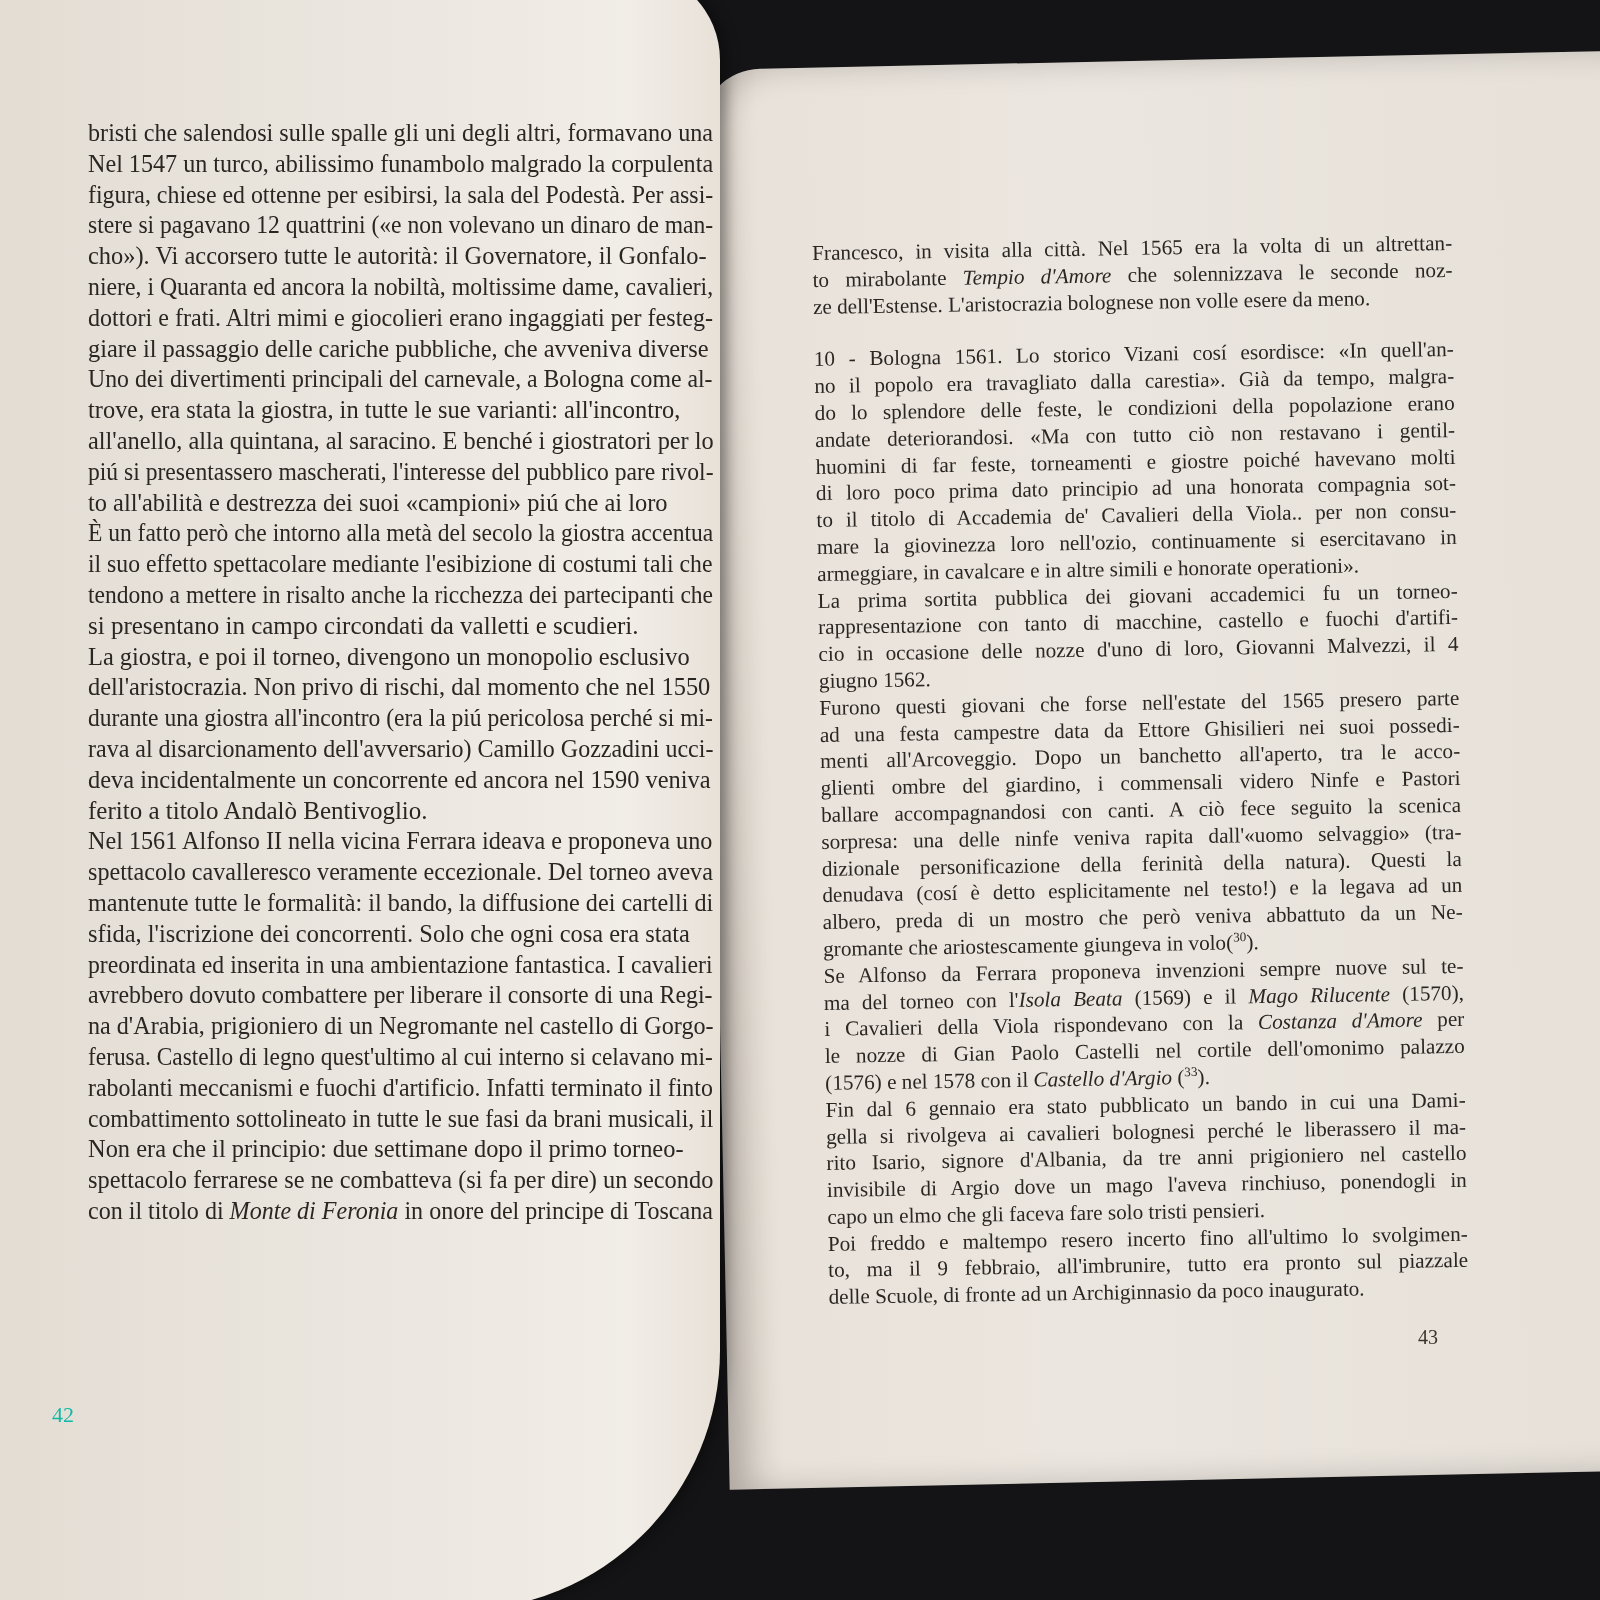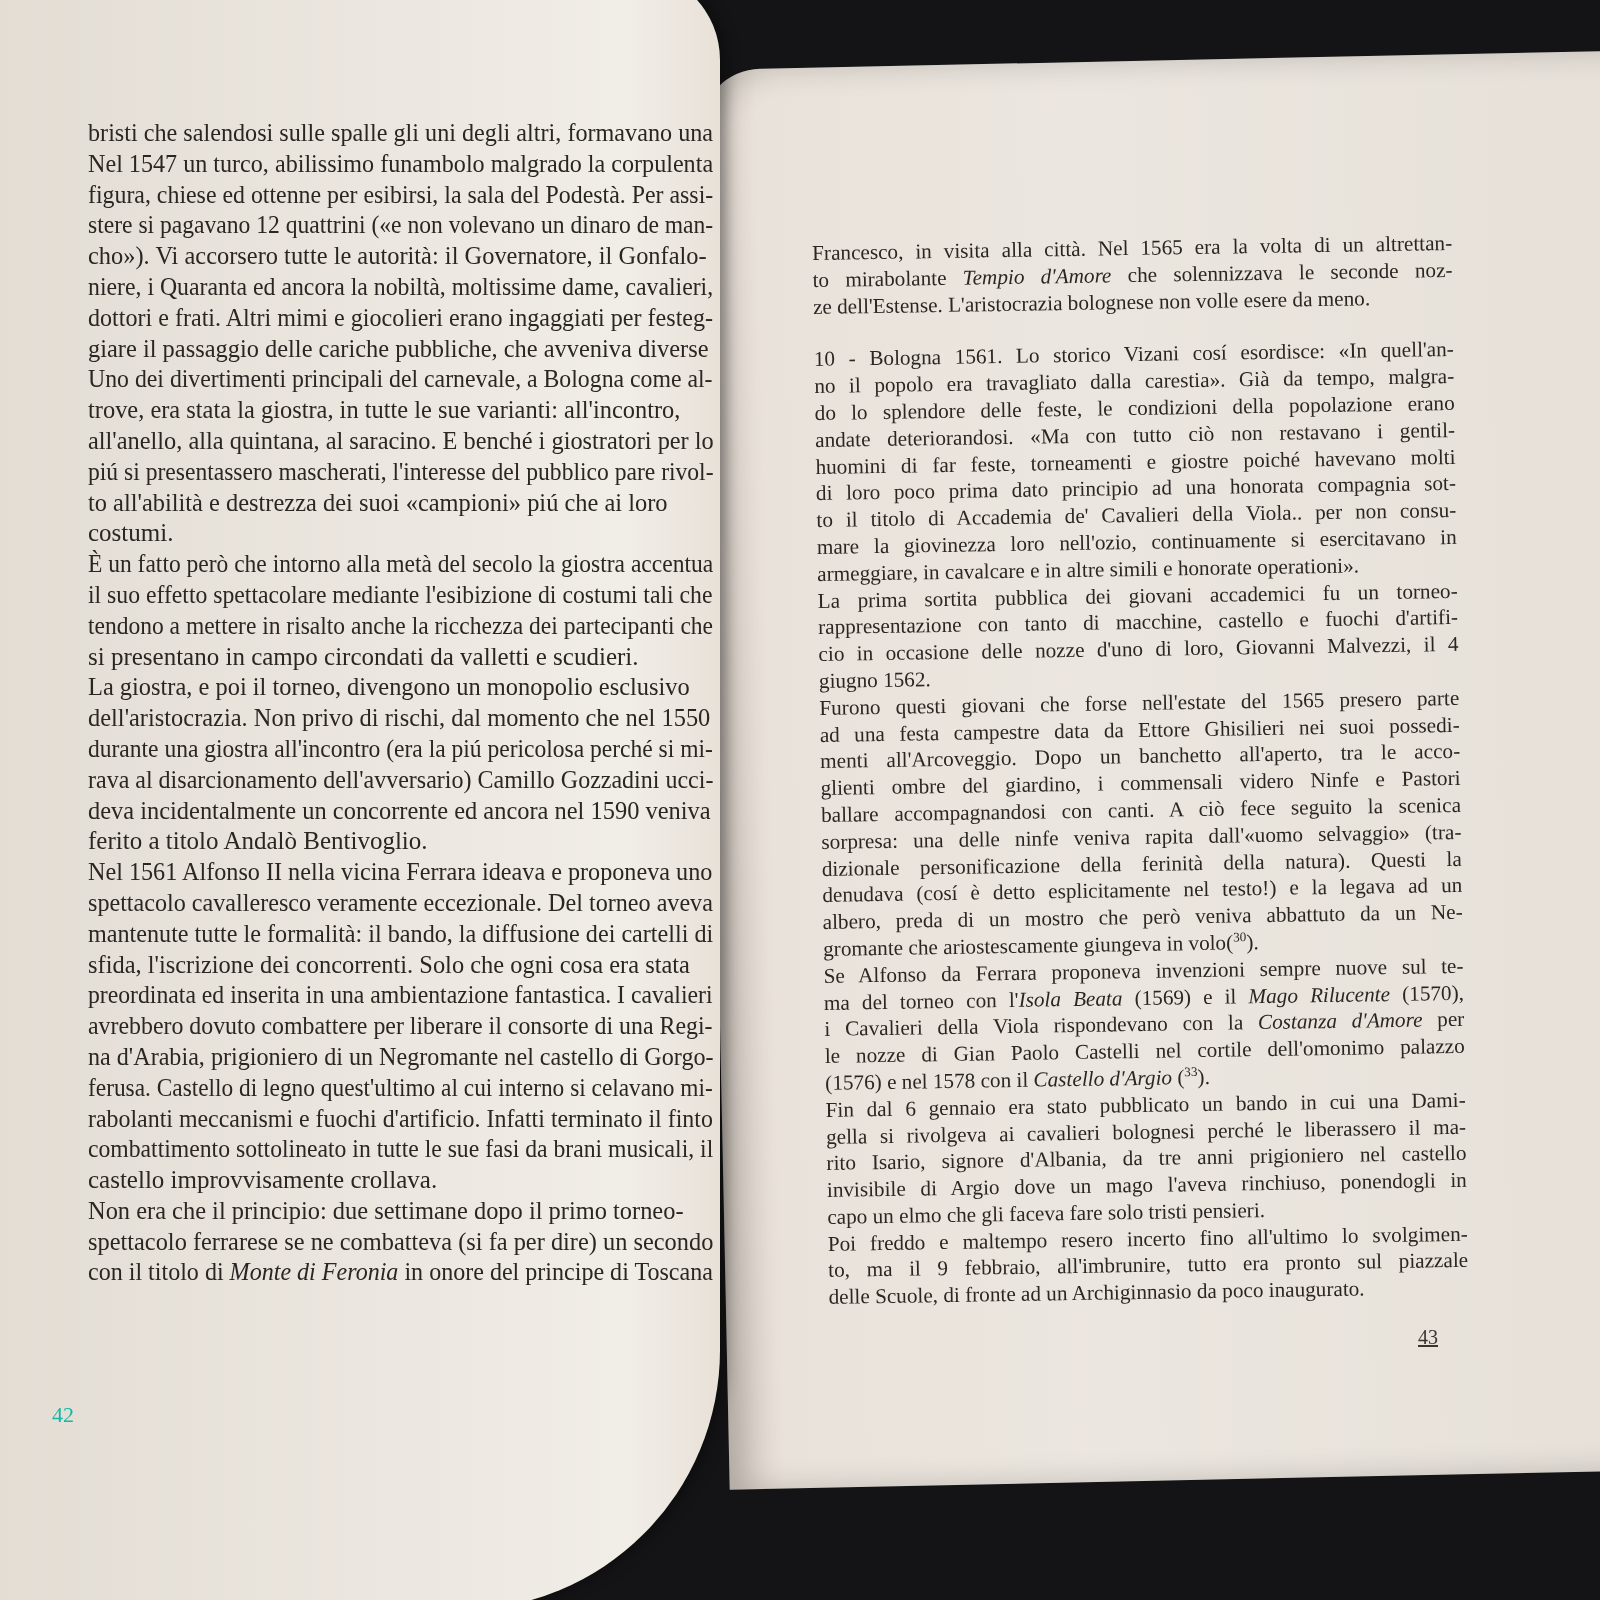--- a/index.html
+++ b/index.html
@@ -46,21 +46,21 @@
   .left-text .line {
     display: block; white-space: nowrap;
     transform-origin: left center;
   }
   .ital { font-style: italic; }
   .sup { font-size: 0.62em; vertical-align: super; line-height: 0; }
   .pagenum-left {
     position: absolute; left: 52px; top: 1402px; font-size: 22px; color: #14b8a6;
   }
   .pagenum-right {
-    position: absolute; left: 1418px; top: 1326px; font-size: 20px; color: #3a342e; text-decoration: underline;
+    position: absolute; left: 1418px; top: 1326px; font-size: 20px; color: #3a342e;
   }
 </style>
 </head>
 <body>
 
 <div class="right-page"></div>
 
 <div class="right-text">
   <p>
     <span class="line">Francesco, in visita alla città. Nel 1565 era la volta di un altrettan-</span>
@@ -118,39 +118,37 @@
   <span class="line" style="transform: scaleX(0.943);">stere si pagavano 12 quattrini («e non volevano un dinaro de man-</span>
   <span class="line" style="transform: scaleX(0.977);">cho»). Vi accorsero tutte le autorità: il Governatore, il Gonfalo-</span>
   <span class="line" style="transform: scaleX(0.951);">niere, i Quaranta ed ancora la nobiltà, moltissime dame, cavalieri,</span>
   <span class="line" style="transform: scaleX(0.963);">dottori e frati. Altri mimi e giocolieri erano ingaggiati per festeg-</span>
   <span class="line" style="transform: scaleX(0.977);">giare il passaggio delle cariche pubbliche, che avveniva diverse</span>
   <span class="line" style="transform: scaleX(0.951);">Uno dei divertimenti principali del carnevale, a Bologna come al-</span>
   <span class="line" style="transform: scaleX(0.977);">trove, era stata la giostra, in tutte le sue varianti: all'incontro,</span>
   <span class="line" style="transform: scaleX(0.974);">all'anello, alla quintana, al saracino. E benché i giostratori per lo</span>
   <span class="line" style="transform: scaleX(0.943);">piú si presentassero mascherati, l'interesse del pubblico pare rivol-</span>
   <span class="line" style="transform: scaleX(0.977);">to all'abilità e destrezza dei suoi «campioni» piú che ai loro</span>
-  <span class="line">costumi.</span>
   <span class="line" style="transform: scaleX(0.94);">È un fatto però che intorno alla metà del secolo la giostra accentua</span>
   <span class="line" style="transform: scaleX(0.948);">il suo effetto spettacolare mediante l'esibizione di costumi tali che</span>
   <span class="line" style="transform: scaleX(0.94);">tendono a mettere in risalto anche la ricchezza dei partecipanti che</span>
   <span class="line">si presentano in campo circondati da valletti e scudieri.</span>
   <span class="line" style="transform: scaleX(0.977);">La giostra, e poi il torneo, divengono un monopolio esclusivo</span>
   <span class="line" style="transform: scaleX(0.977);">dell'aristocrazia. Non privo di rischi, dal momento che nel 1550</span>
   <span class="line" style="transform: scaleX(0.941);">durante una giostra all'incontro (era la piú pericolosa perché si mi-</span>
   <span class="line" style="transform: scaleX(0.96);">rava al disarcionamento dell'avversario) Camillo Gozzadini ucci-</span>
   <span class="line" style="transform: scaleX(0.977);">deva incidentalmente un concorrente ed ancora nel 1590 veniva</span>
   <span class="line">ferito a titolo Andalò Bentivoglio.</span>
   <span class="line" style="transform: scaleX(0.967);">Nel 1561 Alfonso II nella vicina Ferrara ideava e proponeva uno</span>
   <span class="line" style="transform: scaleX(0.965);">spettacolo cavalleresco veramente eccezionale. Del torneo aveva</span>
   <span class="line" style="transform: scaleX(0.966);">mantenute tutte le formalità: il bando, la diffusione dei cartelli di</span>
   <span class="line" style="transform: scaleX(0.977);">sfida, l'iscrizione dei concorrenti. Solo che ogni cosa era stata</span>
   <span class="line" style="transform: scaleX(0.948);">preordinata ed inserita in una ambientazione fantastica. I cavalieri</span>
   <span class="line" style="transform: scaleX(0.954);">avrebbero dovuto combattere per liberare il consorte di una Regi-</span>
   <span class="line" style="transform: scaleX(0.965);">na d'Arabia, prigioniero di un Negromante nel castello di Gorgo-</span>
   <span class="line" style="transform: scaleX(0.934);">ferusa. Castello di legno quest'ultimo al cui interno si celavano mi-</span>
   <span class="line" style="transform: scaleX(0.956);">rabolanti meccanismi e fuochi d'artificio. Infatti terminato il finto</span>
   <span class="line" style="transform: scaleX(0.947);">combattimento sottolineato in tutte le sue fasi da brani musicali, il</span>
-  <span class="line">castello improvvisamente crollava.</span>
   <span class="line" style="transform: scaleX(0.977);">Non era che il principio: due settimane dopo il primo torneo-</span>
   <span class="line" style="transform: scaleX(0.975);">spettacolo ferrarese se ne combatteva (si fa per dire) un secondo</span>
   <span class="line" style="transform: scaleX(0.962);"><span>con il titolo di </span><span class="ital">Monte di Feronia</span><span> in onore del principe di Toscana</span></span>
 </div>
 <div class="pagenum-left">42</div>
 
 </body></html>

